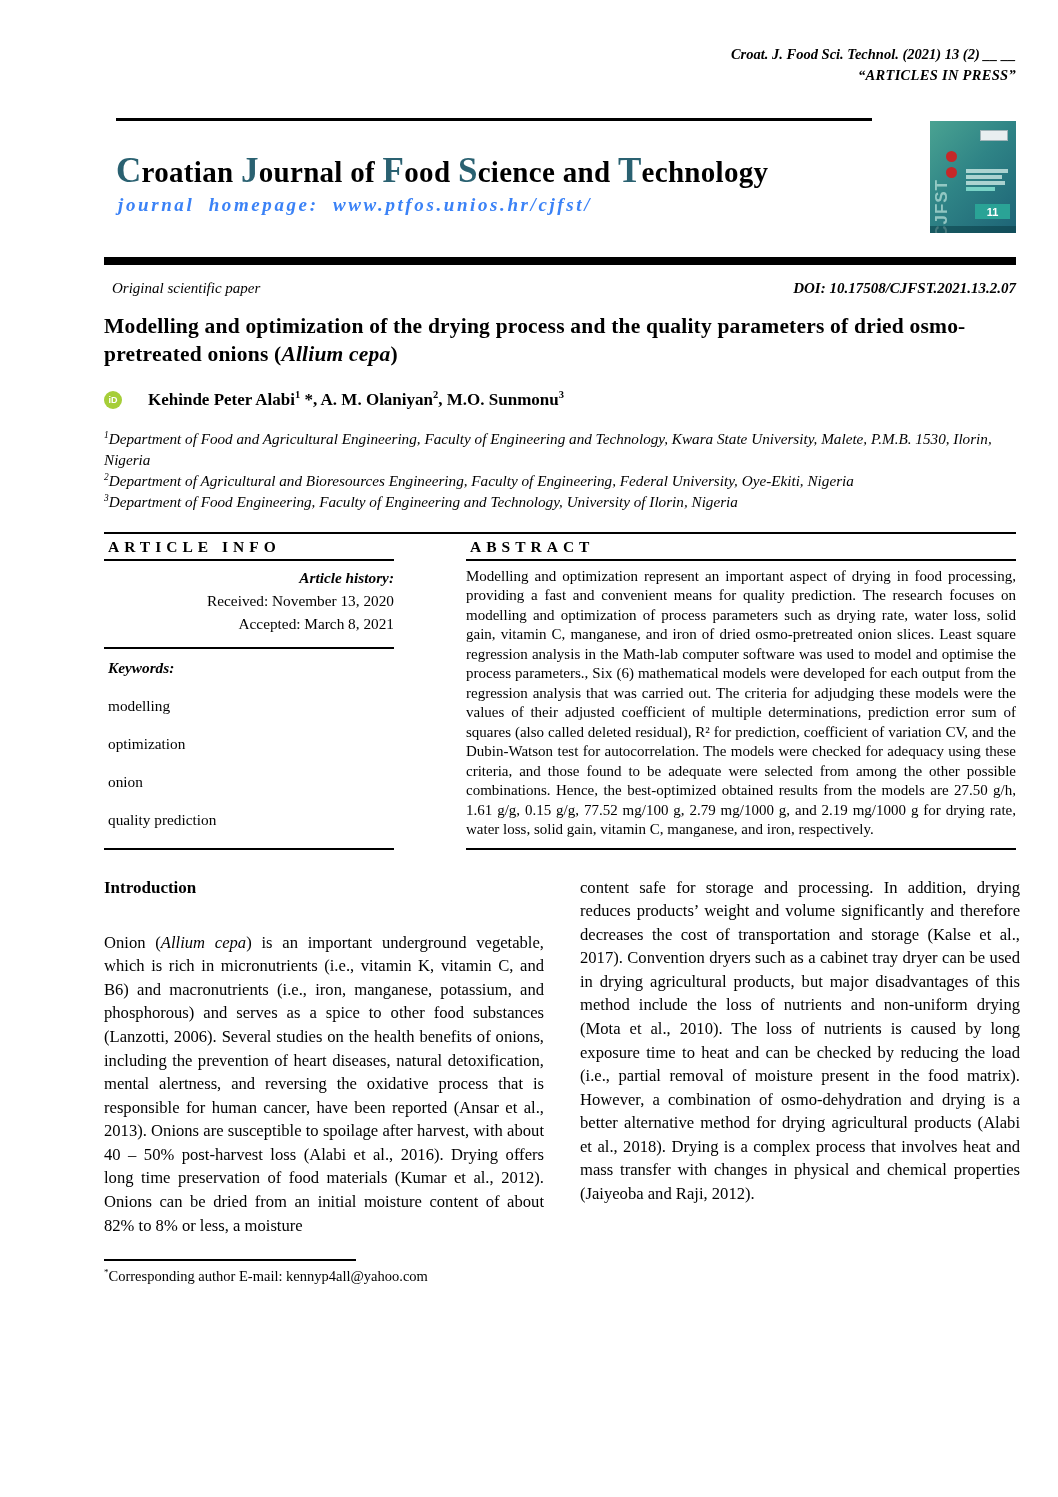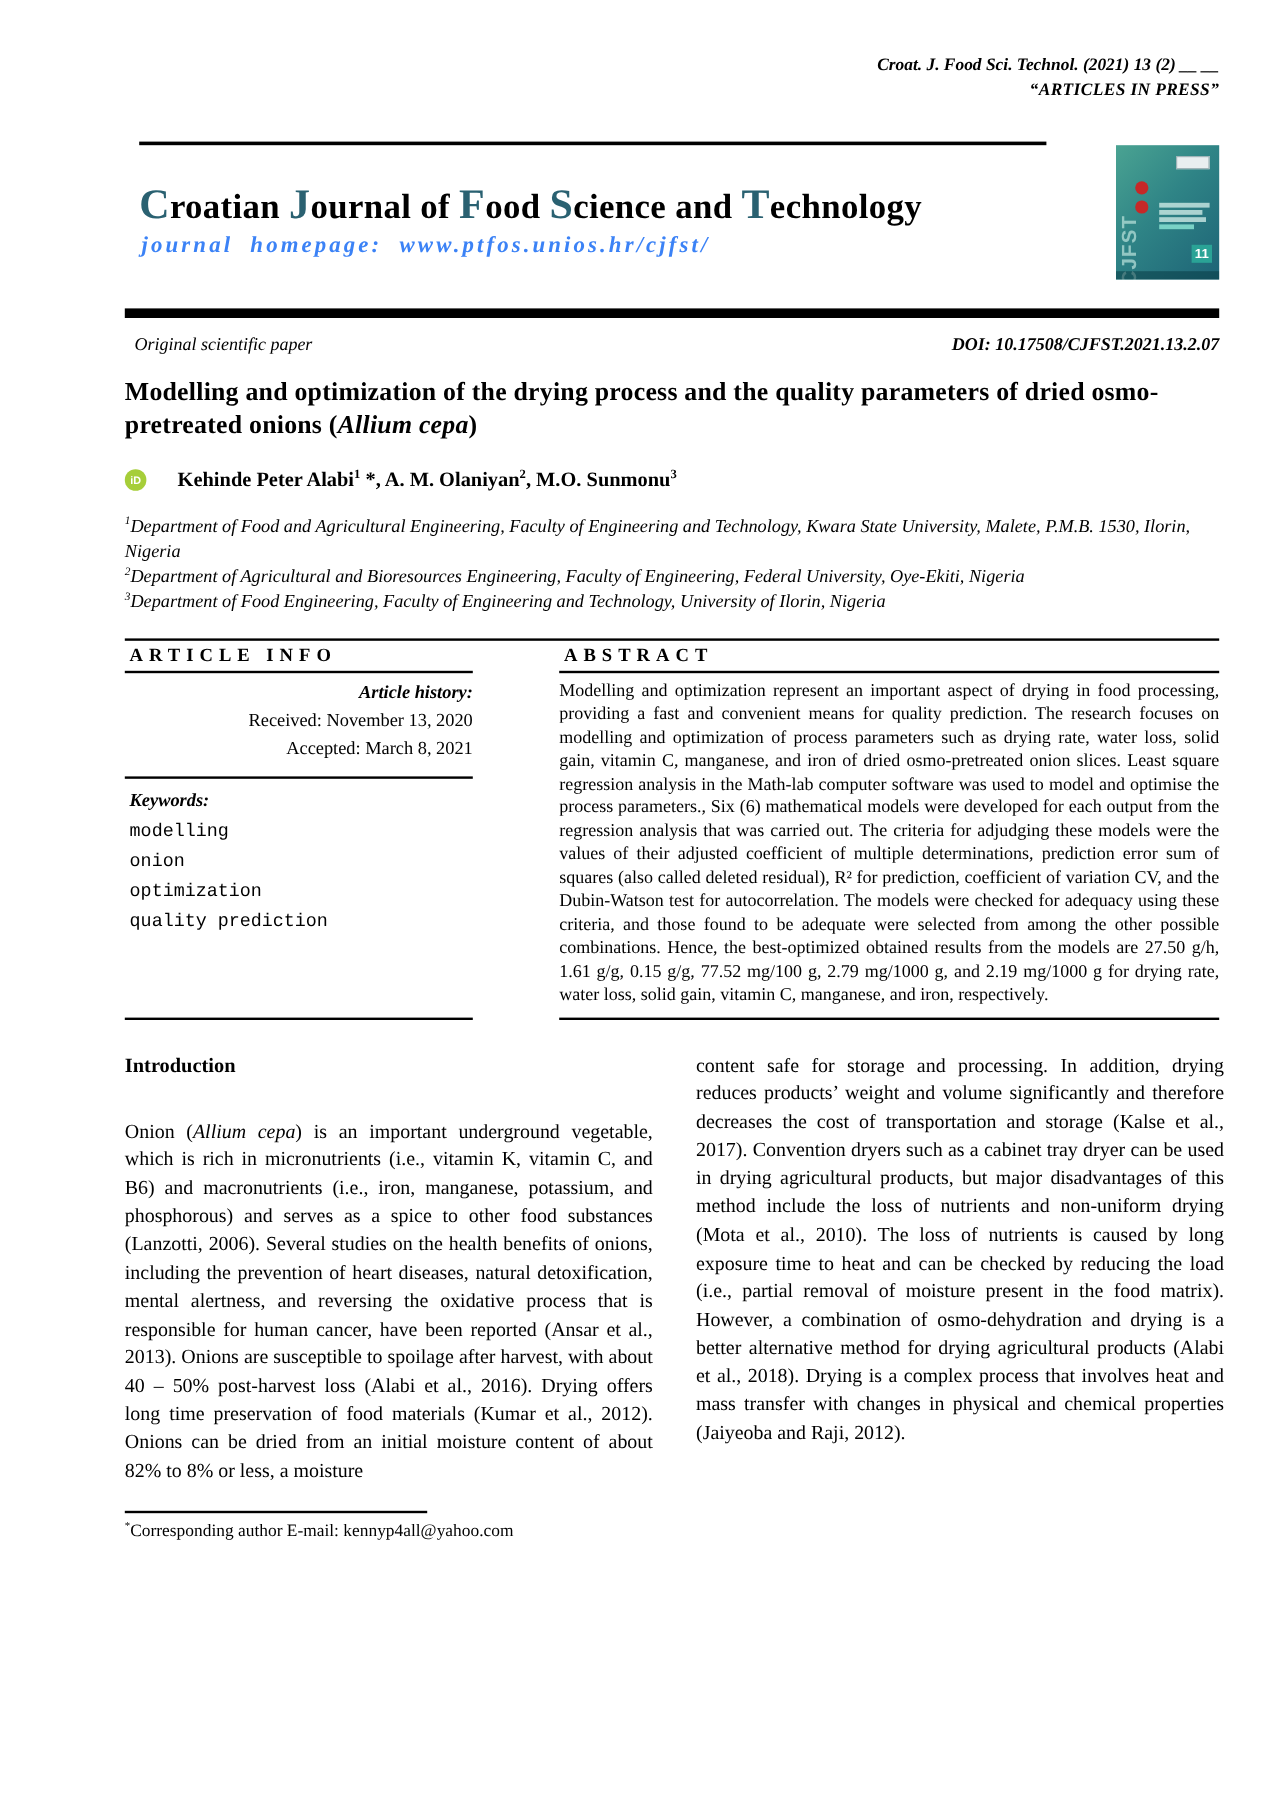--- a/index.html
+++ b/index.html
@@ -30,21 +30,21 @@
   .cover-dot{position:absolute;left:16px;width:11px;height:11px;border-radius:50%;background:#c62828;}
   .cover-dot.d1{top:30px;} .cover-dot.d2{top:46px;}
   .cover-spine{position:absolute;left:2px;top:58px;color:rgba(200,235,228,0.65);
     font-family:"Liberation Sans",sans-serif;font-weight:bold;font-size:17px;
     writing-mode:vertical-rl;transform:rotate(180deg);letter-spacing:1px;}
   .cover-lines{position:absolute;left:36px;top:48px;width:42px;}
   .cover-lines i{display:block;height:3.5px;margin-bottom:2.5px;background:rgba(215,240,235,0.75);}
   .cover-lines i:nth-child(2){width:85%;}
   .cover-lines i:nth-child(3){width:92%;}
   .cover-lines i:nth-child(4){width:70%;background:rgba(130,220,205,0.9);}
-  .cover-issue{position:absolute;right:6px;bottom:14px;width:17px;height:15px;background:#2aa396;
+  .cover-issue{position:absolute;right:6px;bottom:14px;width:35px;height:15px;background:#2aa396;
     color:#fff;font-family:"Liberation Sans",sans-serif;font-weight:bold;font-size:11px;
     display:flex;align-items:center;justify-content:center;}
   .cover-strip{position:absolute;bottom:0;left:0;width:100%;height:7px;background:rgba(10,60,70,0.55);}
 
   .black-bar{margin-top:20px;height:8px;background:#000;}
 
   
   .meta-row{margin-top:15px;display:flex;justify-content:space-between;align-items:flex-start;
     font-style:italic;font-size:15px;}
   .meta-left{padding-left:8px;}
@@ -60,21 +60,21 @@
 
   
   .info-grid{margin-top:19px;display:grid;grid-template-columns:290px 550px;
     justify-content:space-between;border-top:2.5px solid #000;}
   .col-info,.col-abs{border-bottom:2.5px solid #000;}
   .sec-head{font-size:15.5px;font-weight:bold;letter-spacing:5px;padding:4px 0 3px 4px;
     border-bottom:2.5px solid #000;}
   .history{padding:6px 0 12px 4px;font-size:15.3px;line-height:1.5;border-bottom:2px solid #000;text-align:right;}
   .h-label,.k-label{font-weight:bold;font-style:italic;}
   .keywords{padding:8px 0 0 4px;font-size:15.3px;line-height:1.5;}
-  .keywords .kw-list div{margin-top:2px;font-family:Liberation Mono, monospace;}
+  .keywords .kw-list div{margin-top:15px;}
   .col-abs p{margin:6px 0 8px;font-size:15px;line-height:1.3;text-align:justify;}
 
   
   .body-grid{margin-top:26px;display:grid;grid-template-columns:440px 440px;column-gap:36px;
     font-size:16.6px;line-height:1.42;}
   .body-grid p{margin:0;text-align:justify;}
   .intro-head{font-size:17px;font-weight:bold;margin:0 0 31px;}
 
   
   .footer{margin-top:22px;}
@@ -137,22 +137,22 @@
       <div class="sec-head">ARTICLE INFO</div>
       <div class="history">
         <div class="h-label">Article history:</div>
         <div>Received: November 13, 2020</div>
         <div>Accepted: March 8, 2021</div>
       </div>
       <div class="keywords">
         <div class="k-label">Keywords:</div>
         <div class="kw-list">
             <div>modelling</div>
+            <div>optimization</div>
             <div>onion</div>
-            <div>optimization</div>
             <div>quality prediction</div>
           </div>
       </div>
     </div>
     <div class="col-abs">
       <div class="sec-head">ABSTRACT</div>
       <p>Modelling and optimization represent an important aspect of drying in food processing, providing a fast and convenient means for quality prediction. The research focuses on modelling and optimization of process parameters such as drying rate, water loss, solid gain, vitamin C, manganese, and iron of dried osmo-pretreated onion slices. Least square regression analysis in the Math-lab computer software was used to model and optimise the process parameters., Six (6) mathematical models were developed for each output from the regression analysis that was carried out. The criteria for adjudging these models were the values of their adjusted coefficient of multiple determinations, prediction error sum of squares (also called deleted residual), R² for prediction, coefficient of variation CV, and the Dubin-Watson test for autocorrelation. The models were checked for adequacy using these criteria, and those found to be adequate were selected from among the other possible combinations. Hence, the best-optimized obtained results from the models are 27.50 g/h, 1.61 g/g, 0.15 g/g, 77.52 mg/100 g, 2.79 mg/1000 g, and 2.19 mg/1000 g for drying rate, water loss, solid gain, vitamin C, manganese, and iron, respectively.</p>
     </div>
   </div>
 

